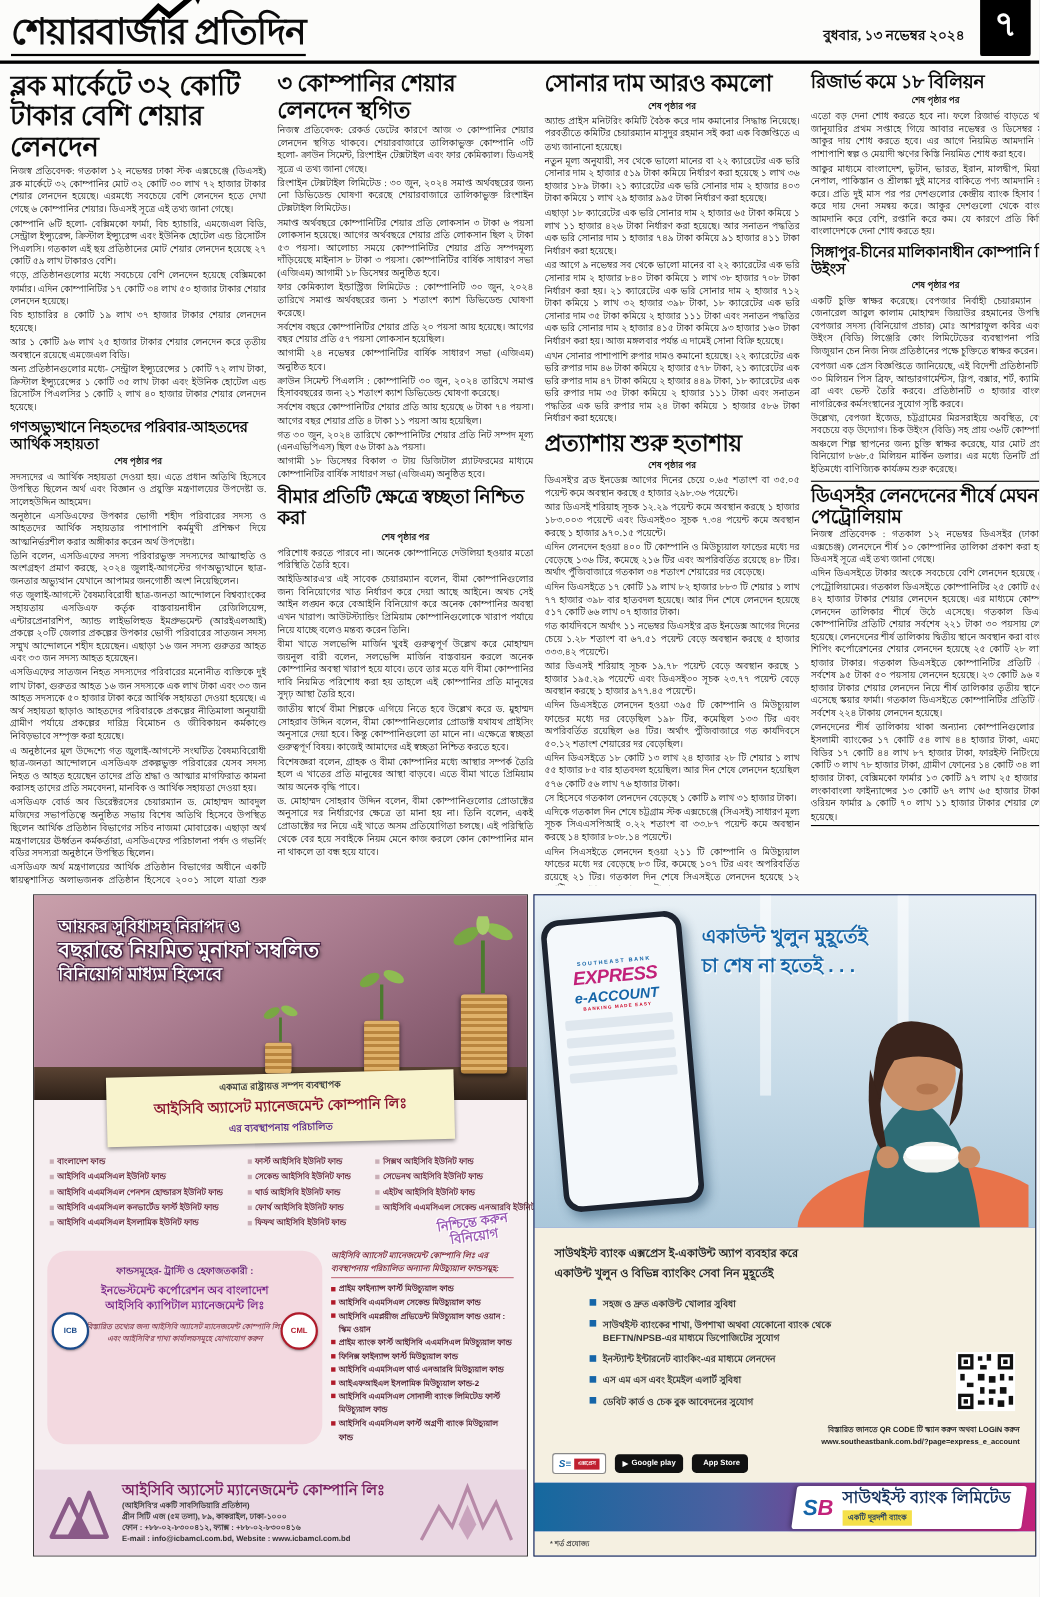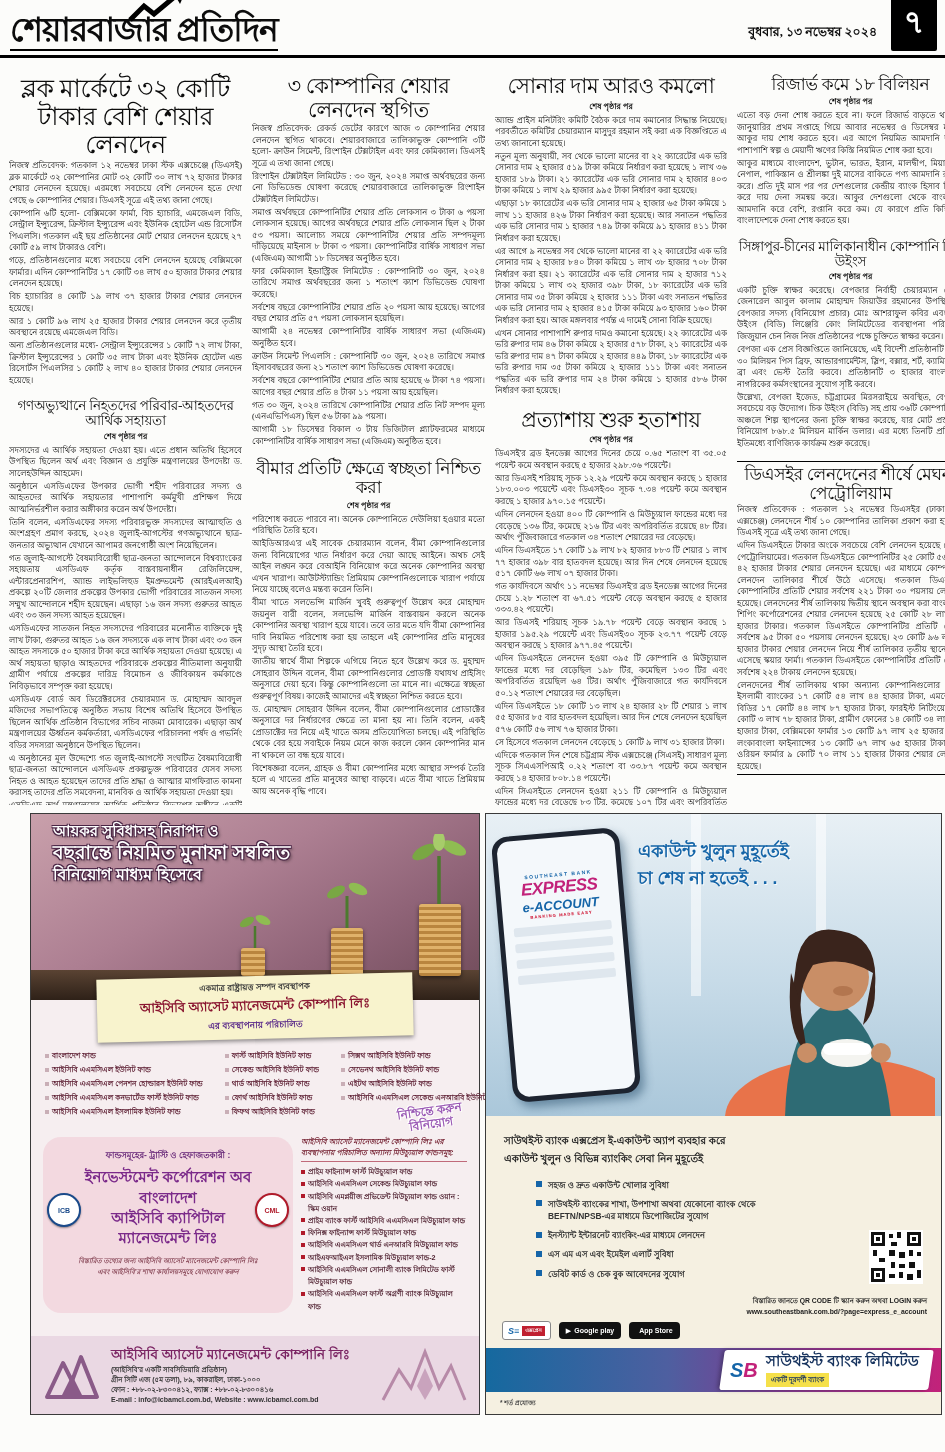--- a/index.html
+++ b/index.html
@@ -11,57 +11,57 @@
   .logo{font-size:33px;font-weight:bold;letter-spacing:-1px;line-height:1;border-bottom:2px solid #000;padding-bottom:2px;}
   .logo-arrow{position:absolute;left:118px;top:-26px;}
   .mast-right{margin-left:auto;display:flex;align-items:flex-end;gap:14px;}
   .mast-date{font-size:12.5px;font-weight:bold;padding-bottom:8px;}
   .page-no{width:46px;height:54px;background:#000;color:#fff;display:flex;align-items:center;justify-content:center;
            font-size:32px;font-weight:bold;border-radius:2px;}
   
   .news{display:grid;grid-template-columns:233px 233px 232px 227px;gap:0 10px;padding:5px 9px 0 9px;height:742px;overflow:hidden;}
   .col{overflow:hidden;}
   .story{margin-bottom:5px;}
-  .hl{font-weight:normal;text-align:center;line-height:1.12;margin:12px 0 1px 0;letter-spacing:-.3px;}
+  .hl{font-weight:bold;text-align:left;line-height:1.12;margin:2px 0 1px 0;letter-spacing:-.3px;}
   .hl-xl{font-size:25px;}
   .hl-lg{font-size:21px;}
   .hl-md{font-size:17px;}
   .hl-sm{font-size:13.5px;}
   .hl-rule{border-top:1.5px solid #000;padding-top:3px;}
   .continued{text-align:center;font-size:8px;font-weight:bold;margin:0 0 2px 0;}
   .para{font-size:8.4px;line-height:1.37;text-align:justify;margin:0 0 1.5px 0;}
   .endrule{border-bottom:1.5px solid #000;margin-top:2px;}
   
   .ads{display:flex;gap:5px;padding:8px 3px 0 30px;}
   
   .ad-icb{width:450px;height:602px;border:1.5px solid #3a3a3a;background:#f6eef0;display:flex;flex-direction:column;
           font-family:"Liberation Sans","DejaVu Sans",sans-serif;box-sizing:border-box;}
   .icb-hero{position:relative;height:186px;background:linear-gradient(150deg,#c9a0ab 0%,#ad7f92 40%,#8f6377 70%,#6e4a58 100%);overflow:hidden;flex:none;}
-  .icb-tag{position:absolute;top:8px;left:22px;color:#fff;font-weight:bold;line-height:1.25;
+  .icb-tag{position:absolute;top:20px;left:22px;color:#fff;font-weight:bold;line-height:1.25;
            text-shadow:1px 1px 0 #4a2545,-1px -1px 0 #4a2545,1px -1px 0 #4a2545,-1px 1px 0 #4a2545,2px 2px 3px rgba(0,0,0,.5);}
   .icb-tag .t1{font-size:15px;}
   .icb-tag .t2{font-size:19px;}
   .icb-tag .t3{font-size:16px;}
   .ground{position:absolute;bottom:0;left:0;right:0;height:30px;background:linear-gradient(180deg,#5a4333,#2e2118);}
   .stack{position:absolute;bottom:24px;border-radius:3px;background:repeating-linear-gradient(180deg,#e0b26a 0 3px,#b9853e 3px 6px);box-shadow:0 2px 4px rgba(0,0,0,.5);}
   .sprout{position:absolute;}
   .icb-banner{margin:-24px auto 0;width:300px;background:#f8f3cd;text-align:center;padding:5px 8px 6px;
               transform:rotate(-1.4deg);box-shadow:0 2px 4px rgba(0,0,0,.45);z-index:3;flex:none;}
   .icb-banner .b1{font-size:8.5px;color:#3a3a3a;font-weight:bold;}
   .icb-banner .b2{font-size:13px;color:#8a1530;font-weight:bold;margin:1px 0;}
   .icb-banner .b3{font-size:9px;color:#5a2a8a;font-weight:bold;}
   .icb-funds{position:relative;display:grid;grid-template-columns:1.3fr 1fr 1.15fr;gap:1px 22px;padding:10px 14px 0;flex:none;}
   .fund-item{font-size:7.4px;font-weight:bold;color:#5d1f33;line-height:1.9;white-space:nowrap;overflow:hidden;}
   .fund-item::before{content:"";display:inline-block;width:4px;height:4px;background:#c9aeb6;margin-right:3px;}
   .icb-stamp{position:absolute;right:16px;bottom:-12px;transform:rotate(-8deg);font-size:12px;font-weight:bold;color:#9a5ab5;
              text-shadow:1px 1px 0 #fff,-1px -1px 0 #fff;line-height:1.1;text-align:center;z-index:2;}
   .icb-mid{display:flex;gap:8px;padding:18px 12px 6px;flex:none;}
   .trustee-box{width:250px;background:#f3d9e0;border-radius:18px;padding:12px 34px;text-align:center;position:relative;box-sizing:border-box;}
   .trustee-label{font-size:8.5px;font-weight:bold;color:#6a2a7a;margin-bottom:4px;}
-  .trustee-name{font-size:15px;font-weight:bold;color:#7b2a8a;line-height:1.35;}
+  .trustee-name{font-size:10px;font-weight:bold;color:#7b2a8a;line-height:1.35;}
   .trustee-note{font-size:6.8px;font-style:italic;color:#8a4a5a;margin-top:8px;line-height:1.5;font-weight:bold;}
   .logo-circle{position:absolute;top:56px;width:30px;height:30px;border-radius:50%;background:#fff;display:flex;align-items:center;justify-content:center;
                font-size:7px;font-weight:bold;box-shadow:0 1px 2px rgba(0,0,0,.4);}
   .lc-left{left:4px;color:#1a4a8a;border:2px solid #1a4a8a;}
   .lc-right{right:4px;color:#b01a2a;border:2px solid #b01a2a;}
   .other-funds{flex:1;}
   .of-heading{font-size:7.4px;font-weight:bold;font-style:italic;color:#7a2a3a;border-bottom:1px solid #c06a7a;padding-bottom:3px;margin-bottom:4px;line-height:1.4;}
   .of-item{font-size:7.2px;font-weight:bold;color:#4a1a2a;line-height:1.7;display:flex;align-items:flex-start;gap:3px;}
   .of-item .sq{flex:none;width:4px;height:4px;background:#b01a2a;margin-top:3.5px;}
   .icb-footer{margin-top:auto;background:#ead8e3;display:flex;align-items:center;gap:10px;padding:8px 12px;position:relative;flex:none;height:78px;box-sizing:border-box;}
@@ -145,22 +145,22 @@
       </article>
       <article class="story">
         <h2 class="hl hl-sm">গণঅভ্যুত্থানে নিহতদের পরিবার-আহতদের আর্থিক সহায়তা</h2>
         <div class="continued">শেষ পৃষ্ঠার পর</div>
         <div>
             <p class="para">সদস্যদের এ আর্থিক সহায়তা দেওয়া হয়। এতে প্রধান অতিথি হিসেবে উপস্থিত ছিলেন অর্থ এবং বিজ্ঞান ও প্রযুক্তি মন্ত্রণালয়ের উপদেষ্টা ড. সালেহউদ্দিন আহমেদ।</p>
             <p class="para">অনুষ্ঠানে এসডিএফের উপকার ভোগী শহীদ পরিবারের সদস্য ও আহতদের আর্থিক সহায়তার পাশাপাশি কর্মমুখী প্রশিক্ষণ দিয়ে আত্মনির্ভরশীল করার অঙ্গীকার করেন অর্থ উপদেষ্টা।</p>
             <p class="para">তিনি বলেন, এসডিএফের সদস্য পরিবারভুক্ত সদস্যদের আত্মাহুতি ও অংশগ্রহণ প্রমাণ করছে, ২০২৪ জুলাই-আগস্টের গণঅভ্যুত্থানে ছাত্র-জনতার অভ্যুত্থান যেখানে আপামর জনগোষ্ঠী অংশ নিয়েছিলেন।</p>
             <p class="para">গত জুলাই-আগস্টে বৈষম্যবিরোধী ছাত্র-জনতা আন্দোলনে বিশ্বব্যাংকের সহায়তায় এসডিএফ কর্তৃক বাস্তবায়নাধীন রেজিলিয়েন্স, এন্টারপ্রেনারশিপ, অ্যান্ড লাইভলিহুড ইমপ্রুভমেন্ট (আরইএলআই) প্রকল্পে ২০টি জেলার প্রকল্পের উপকার ভোগী পরিবারের সাতজন সদস্য সম্মুখ আন্দোলনে শহীদ হয়েছেন। এছাড়া ১৬ জন সদস্য গুরুতর আহত এবং ৩৩ জন সদস্য আহত হয়েছেন।</p>
             <p class="para">এসডিএফের সাতজন নিহত সদস্যদের পরিবারের মনোনীত ব্যক্তিকে দুই লাখ টাকা, গুরুতর আহত ১৬ জন সদস্যকে এক লাখ টাকা এবং ৩৩ জন আহত সদস্যকে ৫০ হাজার টাকা করে আর্থিক সহায়তা দেওয়া হয়েছে। এ অর্থ সহায়তা ছাড়াও আহতদের পরিবারকে প্রকল্পের নীতিমালা অনুযায়ী গ্রামীণ পর্যায়ে প্রকল্পের দারিদ্র বিমোচন ও জীবিকায়ন কর্মকাণ্ডে নিবিড়ভাবে সম্পৃক্ত করা হয়েছে।</p>
+            <p class="para">এ অনুষ্ঠানের মূল উদ্দেশ্যে গত জুলাই-আগস্টে সংঘটিত বৈষম্যবিরোধী ছাত্র-জনতা আন্দোলনে এসডিএফ প্রকল্পভুক্ত পরিবারের যেসব সদস্য নিহত ও আহত হয়েছেন তাদের প্রতি শ্রদ্ধা ও আত্মার মাগফিরাত কামনা করাসহ তাদের প্রতি সমবেদনা, মানবিক ও আর্থিক সহায়তা দেওয়া হয়।</p>
             <p class="para">এসডিএফ বোর্ড অব ডিরেক্টরসের চেয়ারম্যান ড. মোহাম্মদ আবদুল মজিদের সভাপতিত্বে অনুষ্ঠিত সভায় বিশেষ অতিথি হিসেবে উপস্থিত ছিলেন আর্থিক প্রতিষ্ঠান বিভাগের সচিব নাজমা মোবারেক। এছাড়া অর্থ মন্ত্রণালয়ের ঊর্ধ্বতন কর্মকর্তারা, এসডিএফের পরিচালনা পর্ষদ ও গভর্নিং বডির সদস্যরা অনুষ্ঠানে উপস্থিত ছিলেন।</p>
-            <p class="para">এ অনুষ্ঠানের মূল উদ্দেশ্যে গত জুলাই-আগস্টে সংঘটিত বৈষম্যবিরোধী ছাত্র-জনতা আন্দোলনে এসডিএফ প্রকল্পভুক্ত পরিবারের যেসব সদস্য নিহত ও আহত হয়েছেন তাদের প্রতি শ্রদ্ধা ও আত্মার মাগফিরাত কামনা করাসহ তাদের প্রতি সমবেদনা, মানবিক ও আর্থিক সহায়তা দেওয়া হয়।</p>
             <p class="para">এসডিএফ অর্থ মন্ত্রণালয়ের আর্থিক প্রতিষ্ঠান বিভাগের অধীনে একটি স্বায়ত্বশাসিত অলাভজনক প্রতিষ্ঠান হিসেবে ২০০১ সালে যাত্রা শুরু করে। এসডিএফ বাংলাদেশ সরকারের দারিদ্র্য বিমোচন ও এসডিজি লক্ষ্য অর্জন ও জীবিকা উন্নয়নের জন্য প্রতিষ্ঠাকাল থেকে কাজ করছে।</p>
           </div>
       </article>
     </div>
 
     <div class="col">
       <article class="story">
         <h1 class="hl hl-lg">৩ কোম্পানির শেয়ার লেনদেন স্থগিত</h1>
         <div>
             <p class="para">নিজস্ব প্রতিবেদক: রেকর্ড ডেটের কারণে আজ ৩ কোম্পানির শেয়ার লেনদেন স্থগিত থাকবে। শেয়ারবাজারে তালিকাভুক্ত কোম্পানি ৩টি হলো- ক্রাউন সিমেন্ট, রিংশাইন টেক্সটাইল এবং ফার কেমিক্যাল। ডিএসই সূত্রে এ তথ্য জানা গেছে।</p>
@@ -176,22 +176,22 @@
           </div>
       </article>
       <article class="story">
         <h2 class="hl hl-md">বীমার প্রতিটি ক্ষেত্রে স্বচ্ছতা নিশ্চিত করা</h2>
         <div class="continued">শেষ পৃষ্ঠার পর</div>
         <div>
             <p class="para">পরিশোধ করতে পারবে না। অনেক কোম্পানিতে দেউলিয়া হওয়ার মতো পরিস্থিতি তৈরি হবে।</p>
             <p class="para">আইডিআরএ'র এই সাবেক চেয়ারম্যান বলেন, বীমা কোম্পানিগুলোর জন্য বিনিয়োগের খাত নির্ধারণ করে দেয়া আছে আইনে। অথচ সেই আইন লঙ্ঘন করে বেআইনি বিনিয়োগ করে অনেক কোম্পানির অবস্থা এখন খারাপ। আউটস্ট্যান্ডিং প্রিমিয়াম কোম্পানিগুলোকে খারাপ পর্যায়ে নিয়ে যাচ্ছে বলেও মন্তব্য করেন তিনি।</p>
             <p class="para">বীমা খাতে সলভেন্সি মার্জিন খুবই গুরুত্বপূর্ণ উল্লেখ করে মোহাম্মদ জয়নুল বারী বলেন, সলভেন্সি মার্জিন বাস্তবায়ন করলে অনেক কোম্পানির অবস্থা খারাপ হয়ে যাবে। তবে তার মতে যদি বীমা কোম্পানির দাবি নিয়মিত পরিশোধ করা হয় তাহলে এই কোম্পানির প্রতি মানুষের সুদৃঢ় আস্থা তৈরি হবে।</p>
             <p class="para">জাতীয় স্বার্থে বীমা শিল্পকে এগিয়ে নিতে হবে উল্লেখ করে ড. মুহাম্মদ সোহরাব উদ্দিন বলেন, বীমা কোম্পানিগুলোর প্রোডাক্ট যথাযথ প্রাইসিং অনুসারে দেয়া হবে। কিন্তু কোম্পানিগুলো তা মানে না। এক্ষেত্রে স্বচ্ছতা গুরুত্বপূর্ণ বিষয়। কাজেই আমাদের এই স্বচ্ছতা নিশ্চিত করতে হবে।</p>
+            <p class="para">বিশেষজ্ঞরা বলেন, গ্রাহক ও বীমা কোম্পানির মধ্যে আস্থার সম্পর্ক তৈরি হলে এ খাতের প্রতি মানুষের আস্থা বাড়বে। এতে বীমা খাতে প্রিমিয়াম আয় অনেক বৃদ্ধি পাবে।</p>
             <p class="para">ড. মোহাম্মদ সোহরাব উদ্দিন বলেন, বীমা কোম্পানিগুলোর প্রোডাক্টের অনুসারে দর নির্ধারণের ক্ষেত্রে তা মানা হয় না। তিনি বলেন, একই প্রোডাক্টের দর নিয়ে এই খাতে অসম প্রতিযোগিতা চলছে। এই পরিস্থিতি থেকে বের হয়ে সবাইকে নিয়ম মেনে কাজ করলে কোন কোম্পানির মান না থাকলে তা বন্ধ হয়ে যাবে।</p>
-            <p class="para">বিশেষজ্ঞরা বলেন, গ্রাহক ও বীমা কোম্পানির মধ্যে আস্থার সম্পর্ক তৈরি হলে এ খাতের প্রতি মানুষের আস্থা বাড়বে। এতে বীমা খাতে প্রিমিয়াম আয় অনেক বৃদ্ধি পাবে।</p>
           </div>
       </article>
     </div>
 
     <div class="col">
       <article class="story">
         <h1 class="hl hl-lg">সোনার দাম আরও কমলো</h1>
         <div class="continued">শেষ পৃষ্ঠার পর</div>
         <div>
             <p class="para">অ্যান্ড প্রাইস মনিটরিং কমিটি বৈঠক করে দাম কমানোর সিদ্ধান্ত নিয়েছে। পরবর্তীতে কমিটির চেয়ারম্যান মাসুদুর রহমান সই করা এক বিজ্ঞপ্তিতে এ তথ্য জানানো হয়েছে।</p>

